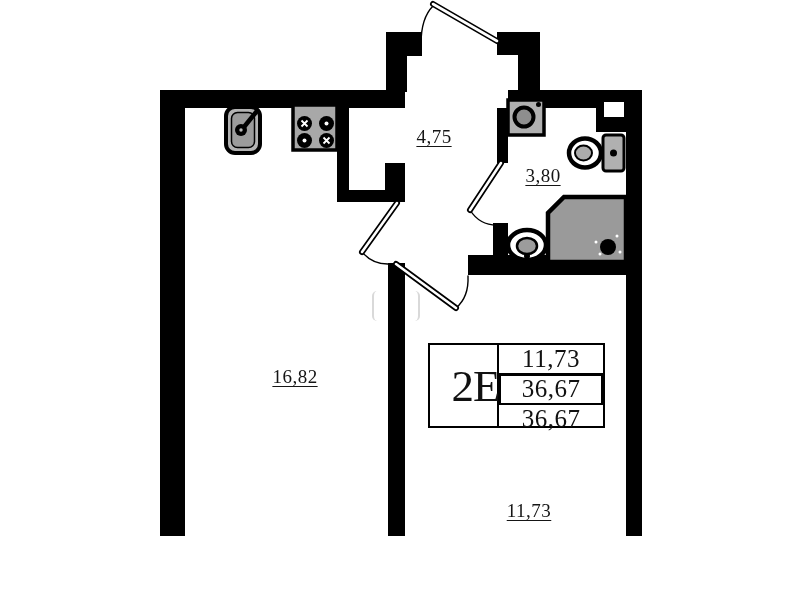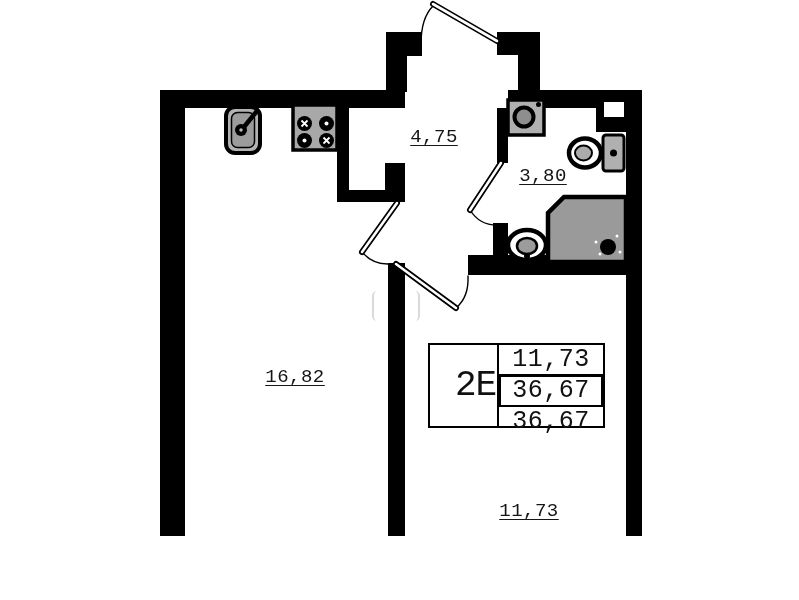--- a/index.html
+++ b/index.html
@@ -1,34 +1,34 @@
 <!DOCTYPE html>
 <html><head>
 <meta charset="utf-8">
 <style>
   html,body{margin:0;padding:0;background:#fff;}
   #screen{
     position:relative;width:799px;height:536px;background:#ffffff;overflow:hidden;
-    font-family:Liberation Mono, monospace;color:#111;
+    font-family:Liberation Serif, serif;color:#111;
   }
   #plan-svg{position:absolute;left:0;top:0;}
   .room-label{
     position:absolute;text-align:center;font-size:19px;line-height:20px;
     text-decoration:underline;text-underline-offset:3px;color:#151515;
     letter-spacing:0.5px;white-space:nowrap;
   }
   
   #unit-card{
     position:absolute;left:428px;top:343px;width:177px;height:85px;
     background:#fff;border:2px solid #000;box-sizing:border-box;display:flex;
   }
   #unit-card .unit-cell{
     width:69px;box-sizing:border-box;border-right:2px solid #000;
     display:flex;align-items:center;justify-content:center;
-    font-size:36px;letter-spacing:-1px;padding-left:24px;
+    font-size:45px;letter-spacing:-1px;padding-left:24px;
   }
   #unit-card .area-col{flex:1;display:flex;flex-direction:column;}
   #unit-card .area-row{
     flex:1;box-sizing:border-box;display:flex;align-items:center;justify-content:center;
     font-size:25px;letter-spacing:0.5px;
   }
   #unit-card .area-row.r1{border-bottom:2px solid #000;}
   #unit-card .area-row.r2{border-bottom:2.5px solid #000;border-left:2.5px solid #000;border-right:2.5px solid #000;box-shadow:inset 0 1px 0 #000;}
   #watermark{
     position:absolute;left:372px;top:291px;width:44px;height:30px;

